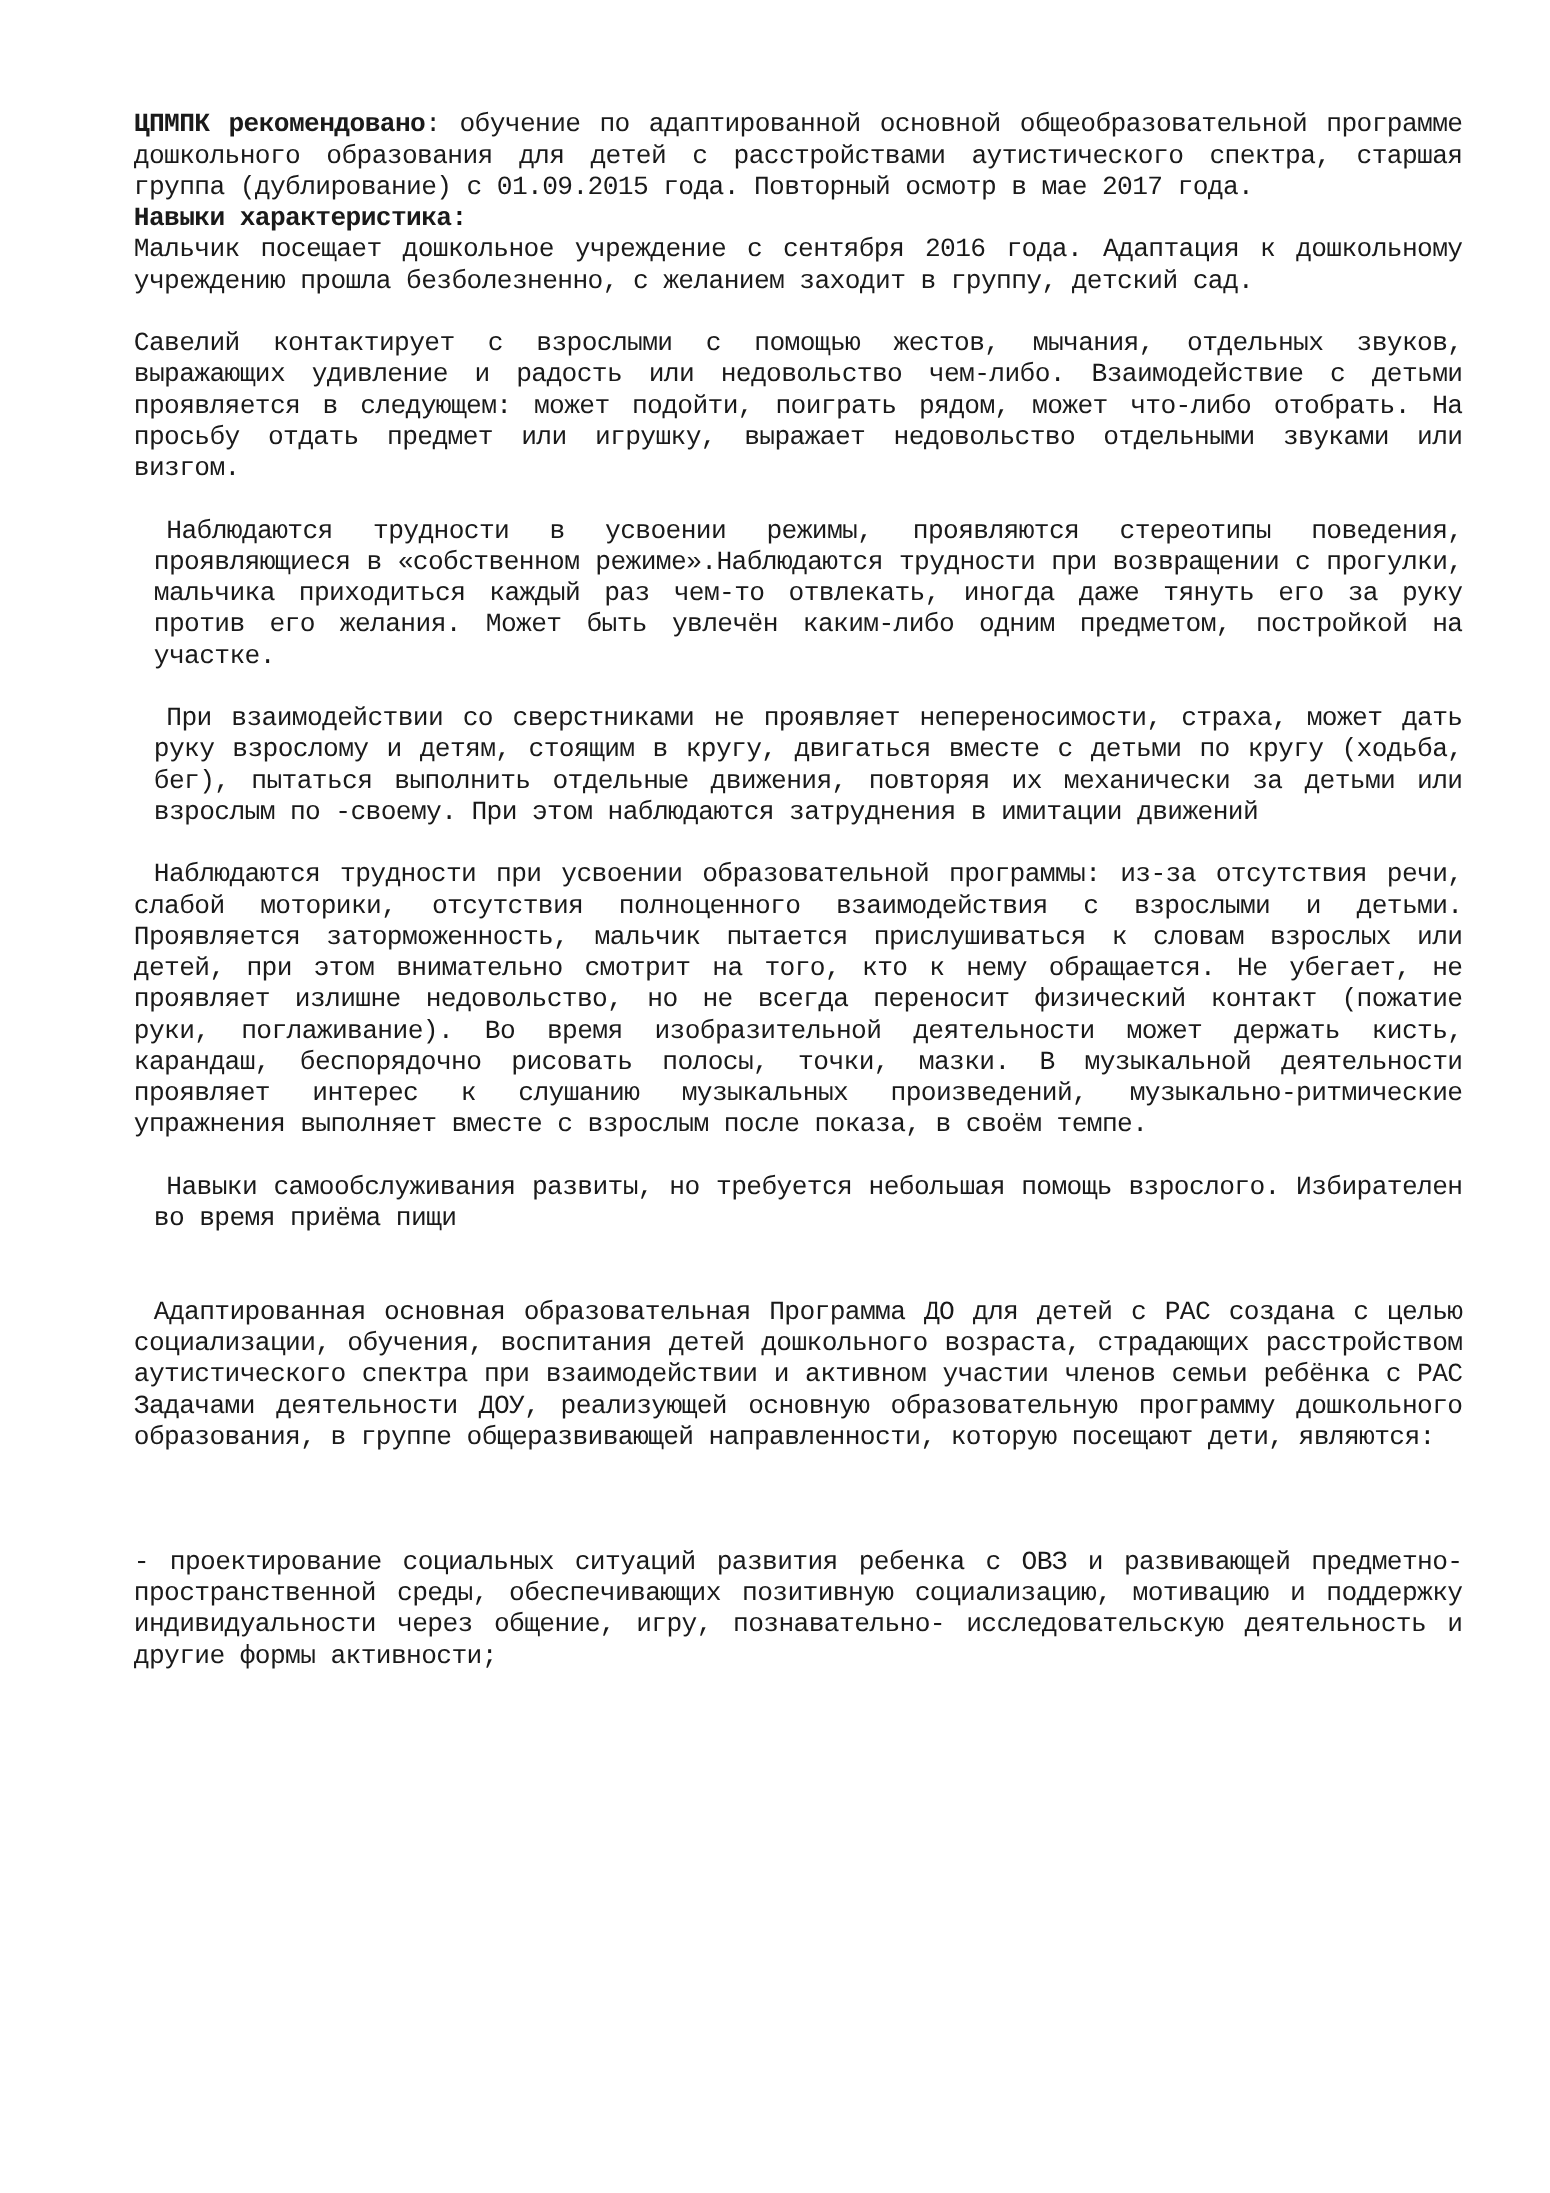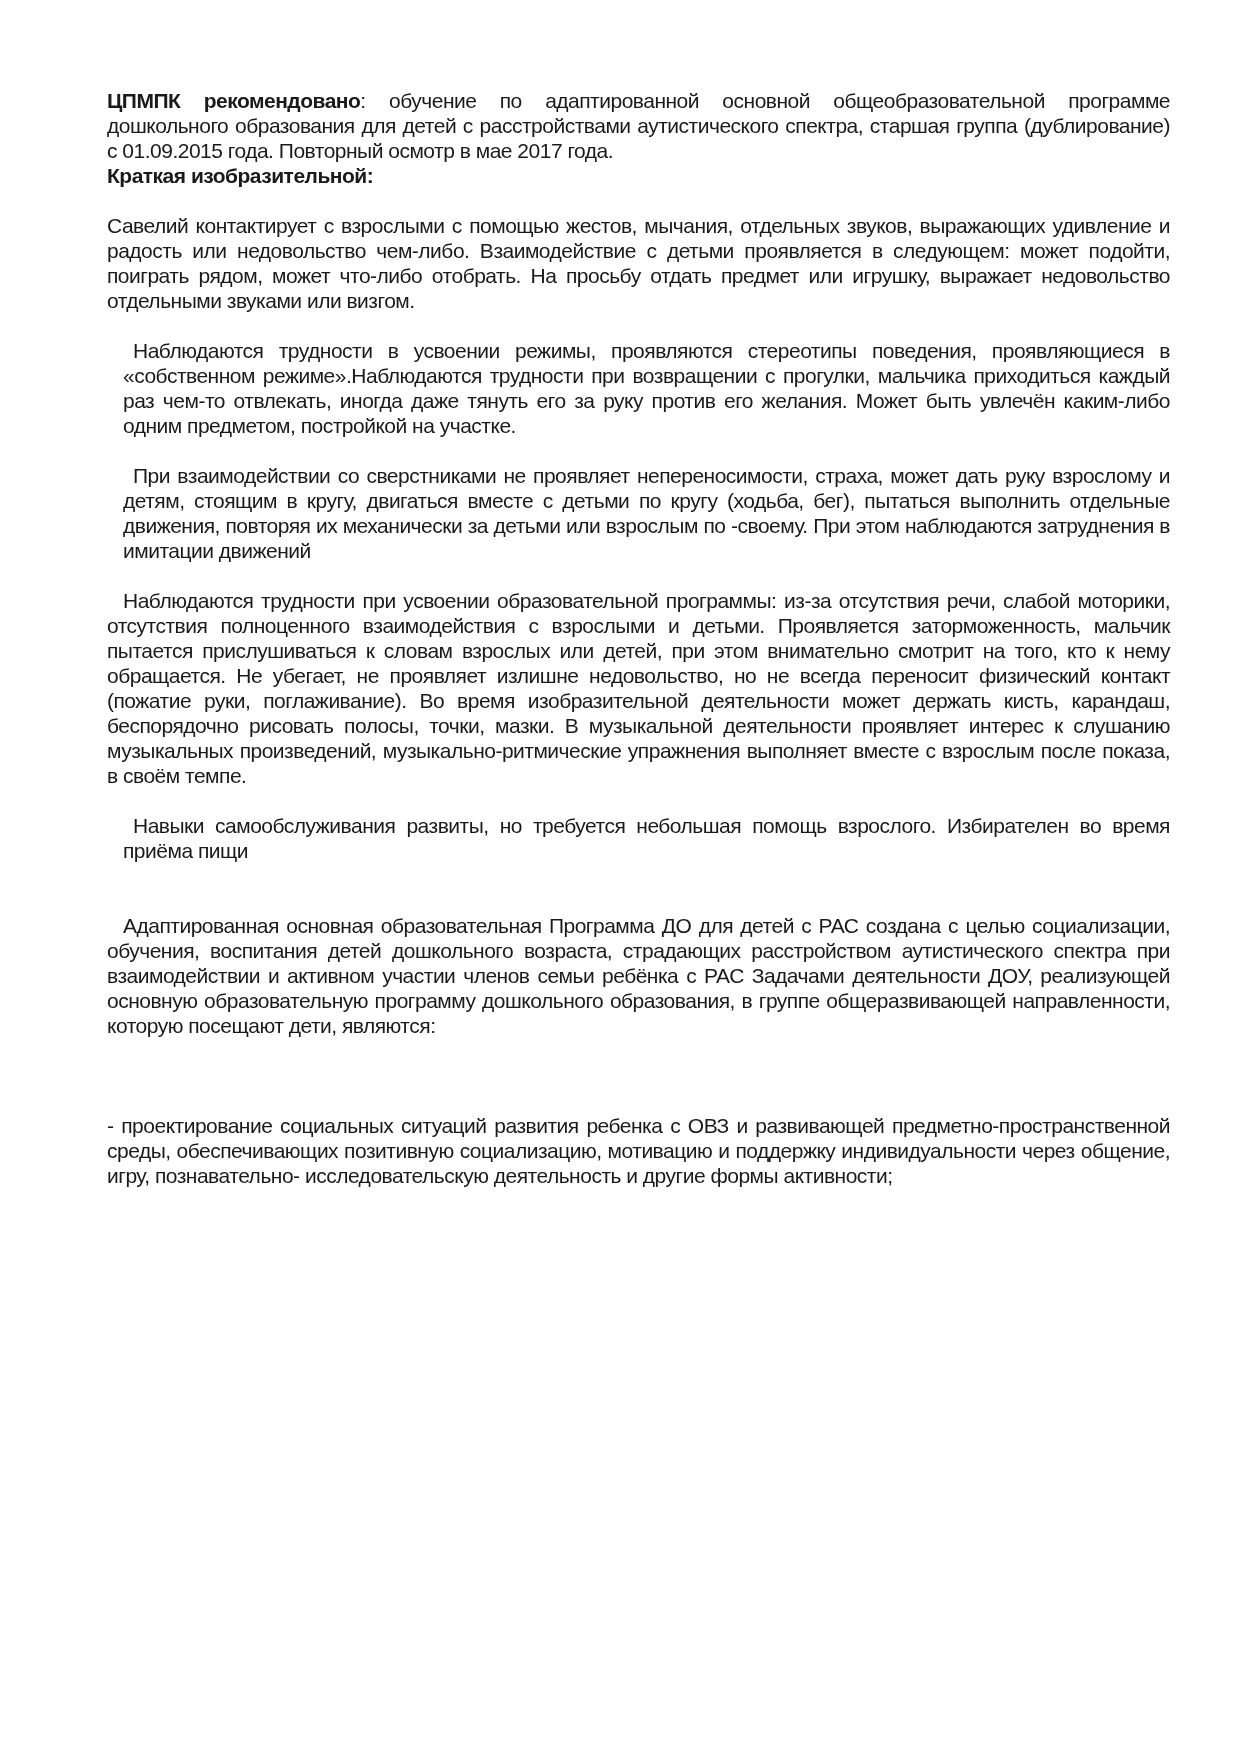--- a/index.html
+++ b/index.html
@@ -2,42 +2,43 @@
 <html><head>
 <meta charset="utf-8">
 <style>
   html, body { margin: 0; padding: 0; background: #ffffff; }
   body { width: 1240px; height: 1754px; position: relative; overflow: hidden; }
   .page {
     position: absolute; left: 0; top: 0; width: 1240px; height: 1754px; background: #fff;
   }
   .content {
     position: absolute; left: 107px; top: 88px; width: 1063px;
-    font-family: Liberation Sans, sans-serif;
+    font-family: Liberation Mono, monospace;
     font-size: 21px; line-height: 25px; color: #1a1a1a;
     letter-spacing: -0.5px;
   }
   .p { margin: 0; text-align: justify; }
   .just-last { text-align: justify; text-align-last: left; }
   .b { font-weight: bold; }
   .gap { height: 25px; }
   .indent { text-indent: 10px; margin-left: 16px; }
   .indent2 { text-indent: 16px; }
   .heading { font-weight: bold; margin: 0; }
 </style>
 </head>
 <body>
 
 <div class="page">
   <div class="content">
 
     <p class="p just-last"><span class="b">ЦПМПК рекомендовано</span><span>: обучение по адаптированной основной общеобразовательной программе дошкольного образования для детей с расстройствами аутистического спектра, старшая группа (дублирование) с 01.09.2015 года. Повторный осмотр в мае 2017 года.</span></p>
 
-    <p class="heading">Краткая изобразительной:</p>
+    <p class="heading">Навыки характеристика:</p>
 
+    <p class="p just-last">Мальчик посещает дошкольное учреждение с сентября 2016 года. Адаптация к дошкольному учреждению прошла безболезненно, с желанием  заходит в группу, детский сад.</p>
     <div class="gap"></div>
 
     <p class="p just-last">Савелий контактирует с взрослыми с помощью жестов, мычания, отдельных звуков, выражающих  удивление и радость или  недовольство чем-либо. Взаимодействие с детьми проявляется в следующем: может подойти, поиграть рядом, может что-либо отобрать. На просьбу отдать предмет или игрушку, выражает недовольство  отдельными звуками или визгом.</p>
     <div class="gap"></div>
 
     <p class="p just-last indent">Наблюдаются трудности  в усвоении режимы, проявляются стереотипы поведения, проявляющиеся в «собственном режиме».Наблюдаются  трудности при возвращении с прогулки, мальчика приходиться каждый раз чем-то отвлекать, иногда даже тянуть его за руку против его желания. Может быть увлечён каким-либо одним предметом, постройкой на участке.</p>
     <div class="gap"></div>
 
     <p class="p just-last indent">При взаимодействии  со сверстниками не проявляет непереносимости, страха,  может дать руку взрослому и детям, стоящим в кругу, двигаться вместе с детьми по кругу (ходьба, бег), пытаться выполнить отдельные движения, повторяя их механически за детьми или взрослым по -своему. При этом наблюдаются затруднения в имитации движений</p>
     <div class="gap"></div>

